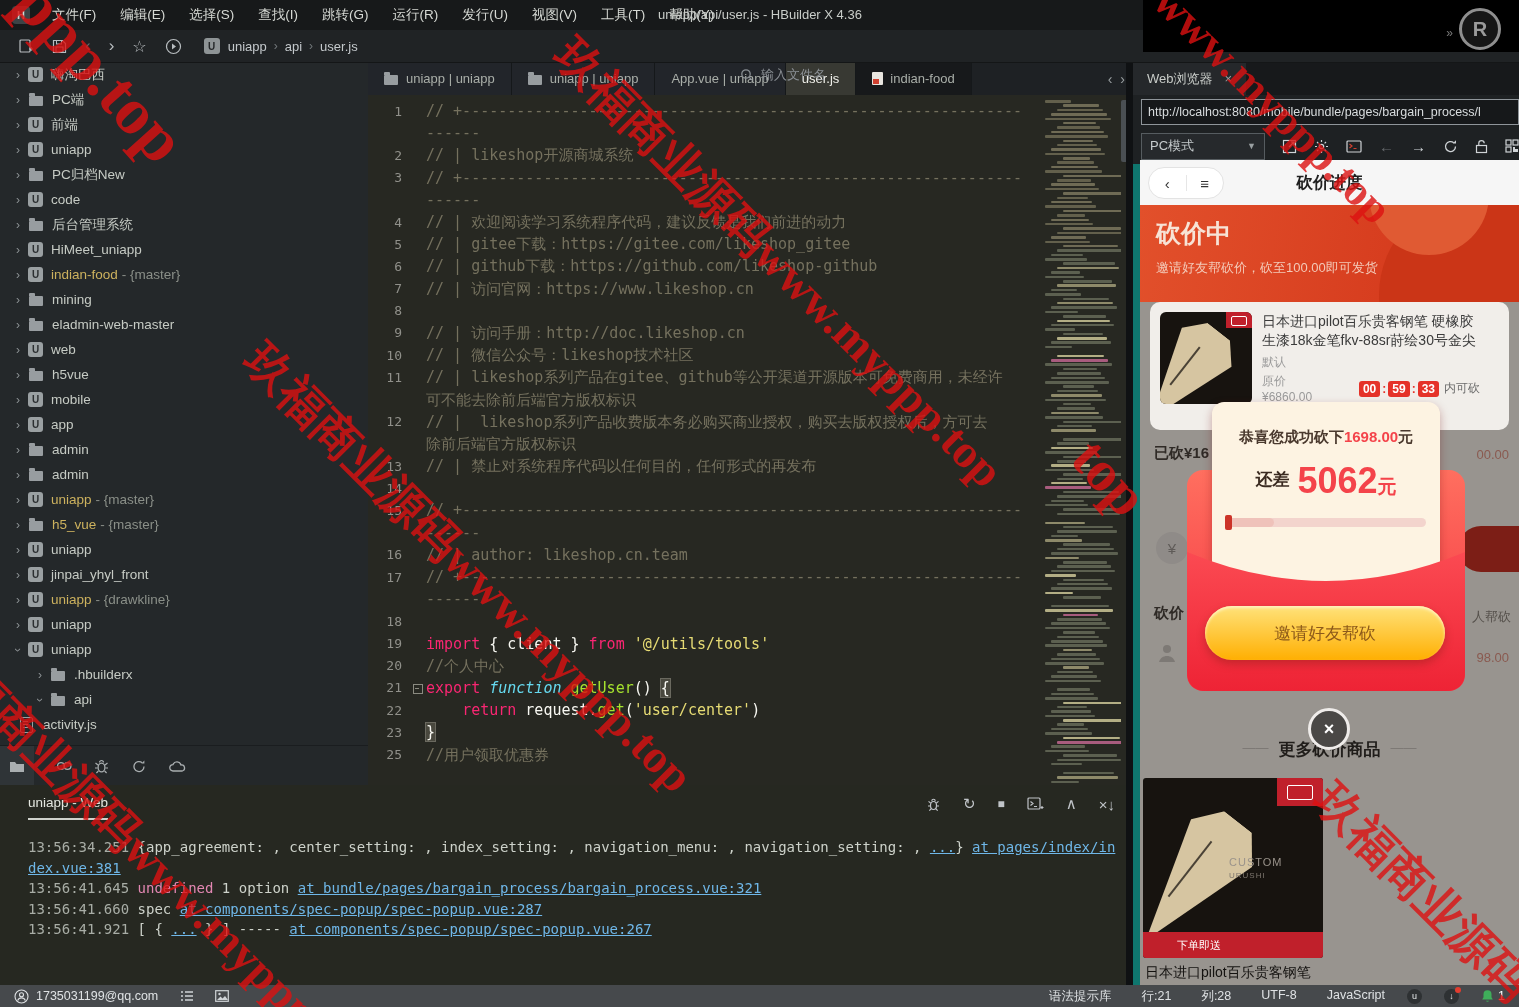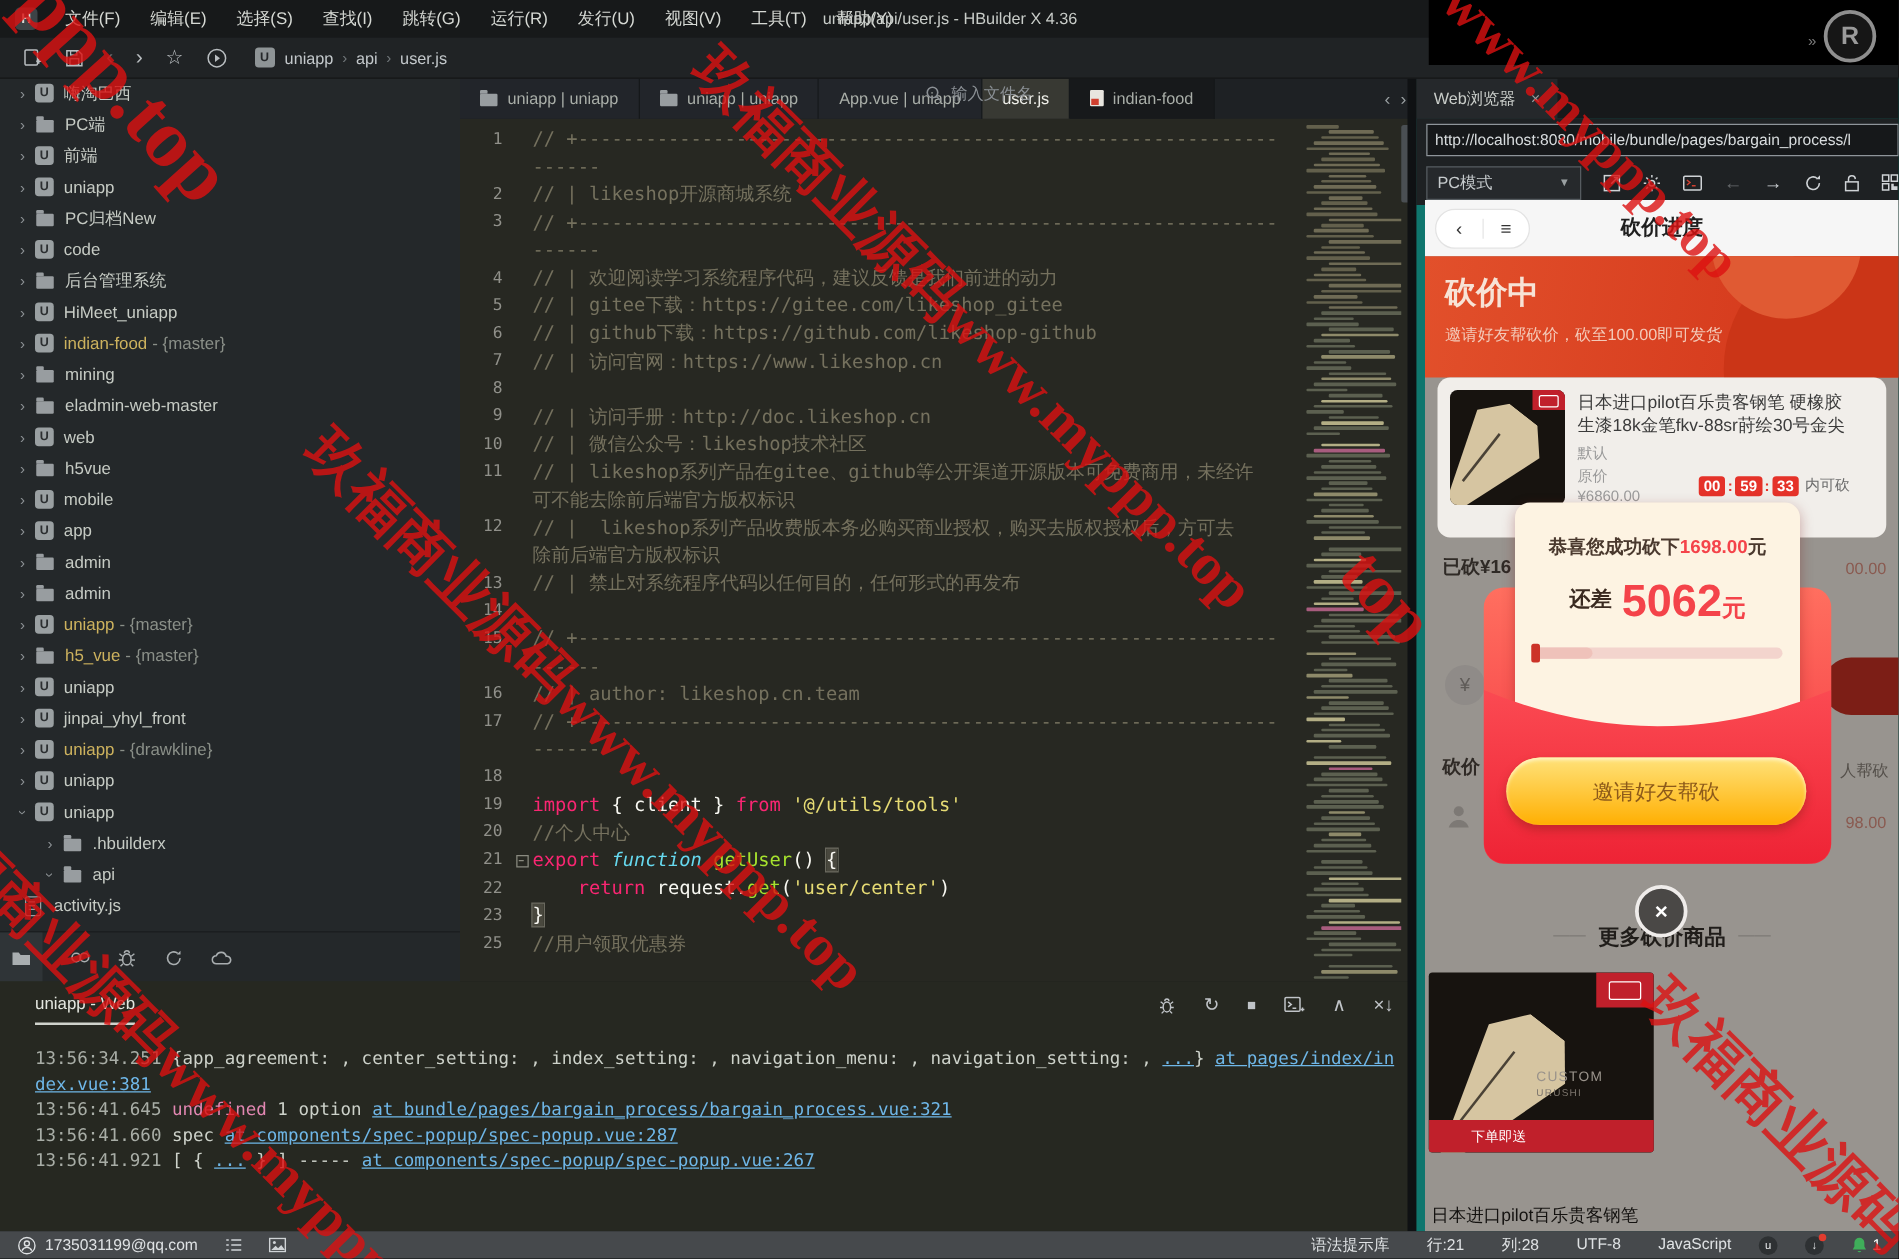--- a/index.html
+++ b/index.html
@@ -167,21 +167,21 @@
   #pp-bar .nub{position:absolute;left:-1px;top:-3px;width:7px;height:15px;border-radius:2px;background:#cc3328;}
   #pp-pocket{position:absolute;left:47px;top:378px;width:278px;height:153px;}
   #pp-btn{position:absolute;left:65px;top:446px;width:240px;height:54px;border-radius:27px;
           background:linear-gradient(180deg,#ffe27a,#ffaf02);box-shadow:0 4px 8px rgba(130,30,20,.4), inset 0 2px 3px #fff3c0;
           color:#8d5a1a;font-size:17px;display:flex;align-items:center;justify-content:center;}
   #pp-close{position:absolute;left:168px;top:548px;width:36px;height:36px;border-radius:50%;
             border:3px solid #efecea;background:#4a4846;color:#fff;font-size:18px;font-weight:bold;
             display:flex;align-items:center;justify-content:center;}
   #mk-more{position:absolute;left:0;top:578px;width:379px;text-align:center;font-size:17px;font-weight:bold;color:#201d1a;}
   #mk-more .dash{color:#7a7672;font-weight:normal;margin:0 10px;font-size:13px;vertical-align:3px;}
-  #mk-tile{position:absolute;left:3px;top:618px;width:180px;height:144px;background:#17130f;border-radius:3px;overflow:hidden;}
+  #mk-tile{position:absolute;left:3px;top:618px;width:180px;height:180px;background:#17130f;border-radius:3px;overflow:hidden;}
   #mk-tile .corner-badge{width:46px;height:28px;}
   #mk-tile .corner-badge::after{left:10px;top:7px;width:24px;height:13px;}
   #mk-tile .brand{position:absolute;left:86px;top:78px;color:#9a938b;font-size:11px;letter-spacing:1px;}
   #mk-tile .brand small{font-size:8px;color:#7d766e;}
   #mk-tile .strip{position:absolute;left:0;bottom:0;width:180px;height:26px;background:#c0202b;
                   color:#fff;font-size:11px;display:flex;align-items:center;padding-left:34px;}
   #mk-tile .pen-nib{left:6px;top:28px;width:86px;height:150px;}
   #mk-tile .pen-slit{left:46px;top:56px;height:70px;}
   #mk-tile-title{position:absolute;left:5px;top:804px;font-size:14px;color:#141210;}
   

